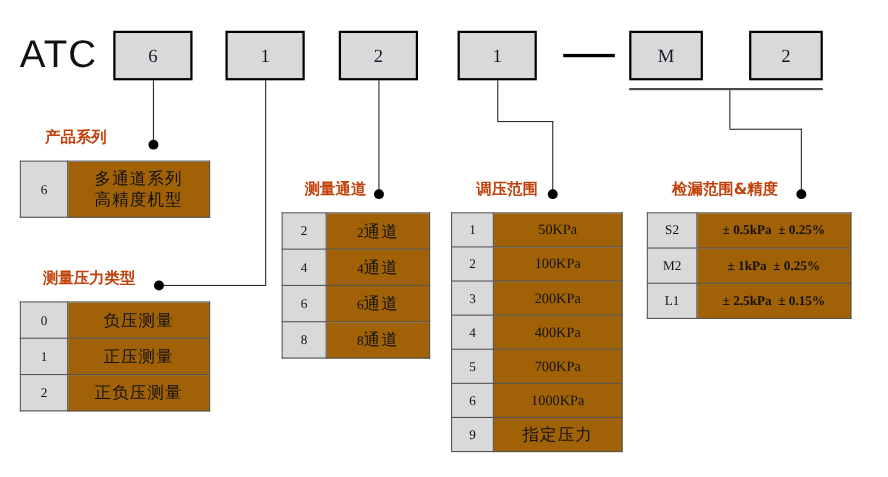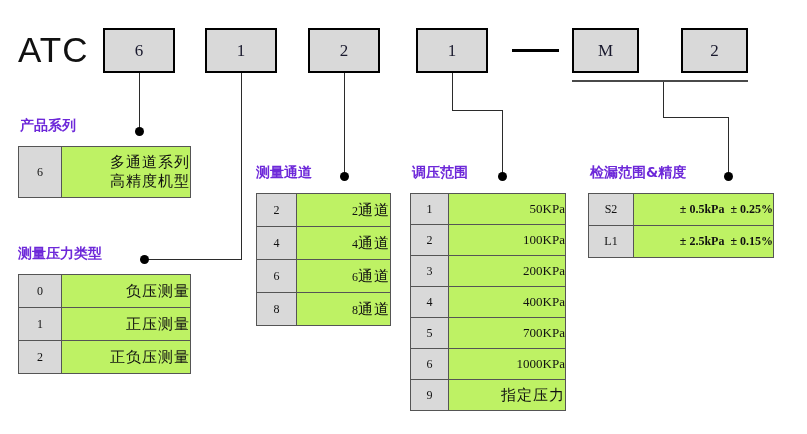--- a/index.html
+++ b/index.html
@@ -49,23 +49,24 @@
     border-radius:50%;
     background:#000;
   }
 
   
   .caption{
     position:absolute;
     font-family:"DejaVu Sans","Liberation Sans",sans-serif;
     font-weight:bold;
     font-size:14px;
-    color:#6d28d9;
+    color:#c2410c;
     white-space:nowrap;
     line-height:1;
+    margin-left:21px;
   }
 
   
   .spec{
     position:absolute;
     border-collapse:collapse;
     table-layout:fixed;
     background:#fff;
   }
   .spec td{
@@ -74,22 +75,21 @@
     text-align:center;
     vertical-align:middle;
     color:#111;
   }
   .spec td.code{
     background:#d9d9d9;
     font-family:"Liberation Serif","DejaVu Serif",serif;
     font-size:12px;
   }
   .spec td.val{
-    background:#bef264;
-    text-align:right;
+    background:#a16207;
   }
   .val-cn{
     font-family:"DejaVu Sans","Liberation Sans",sans-serif;
     font-size:15px;
     letter-spacing:1px;
   }
   .val-cn small{
     font-family:"Liberation Serif","DejaVu Serif",serif;
     font-size:12px;
     letter-spacing:0;
@@ -239,20 +239,26 @@
 
   <table class="spec" style="left:588px;top:193px;width:183px;">
     <tbody>
         <tr>
       <td class="code" style="width:44px;height:31px;">S2</td>
       <td class="val val-tol" style="width:139px;">
         <span>± 0.5kPa</span>&nbsp;&nbsp;<span>± 0.25%</span>
       </td>
     </tr>
     <tr>
+      <td class="code" style="height:31px;">M2</td>
+      <td class="val val-tol">
+        <span>± 1kPa</span>&nbsp;&nbsp;<span>± 0.25%</span>
+      </td>
+    </tr>
+    <tr>
       <td class="code" style="height:31px;">L1</td>
       <td class="val val-tol">
         <span>± 2.5kPa</span>&nbsp;&nbsp;<span>± 0.15%</span>
       </td>
     </tr>
   </tbody>
     </table>
 
 </div>
 

